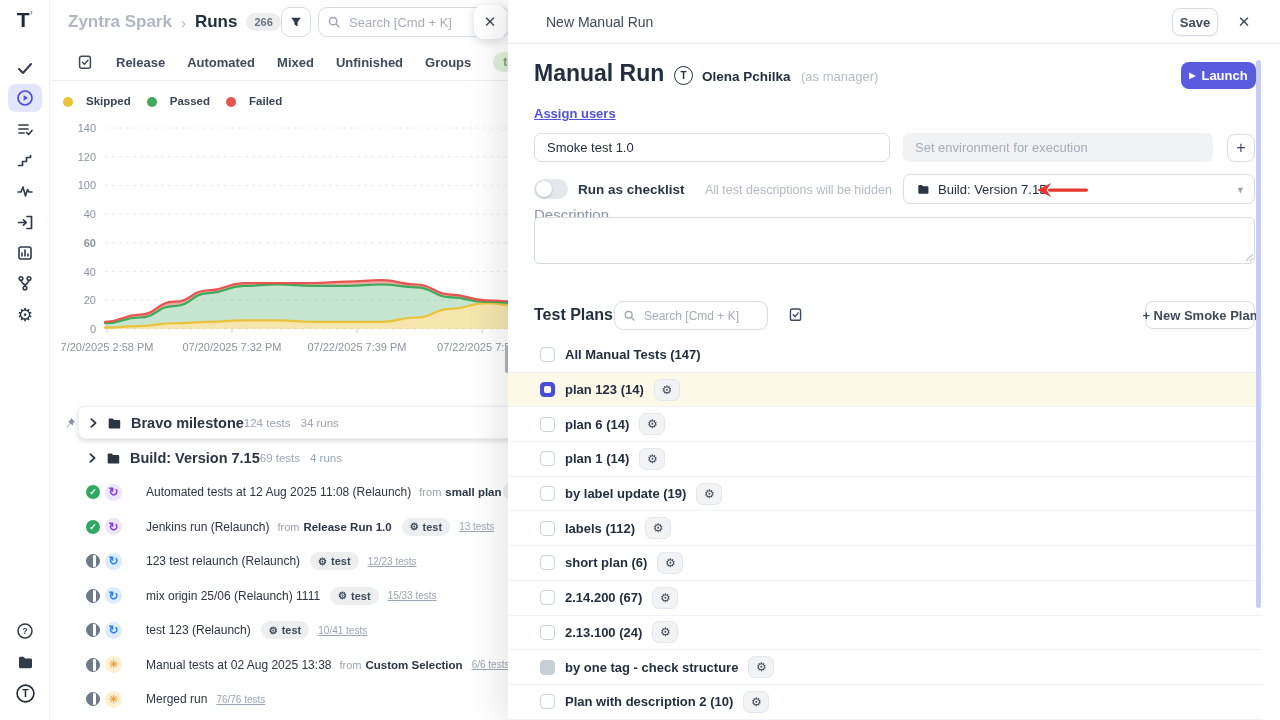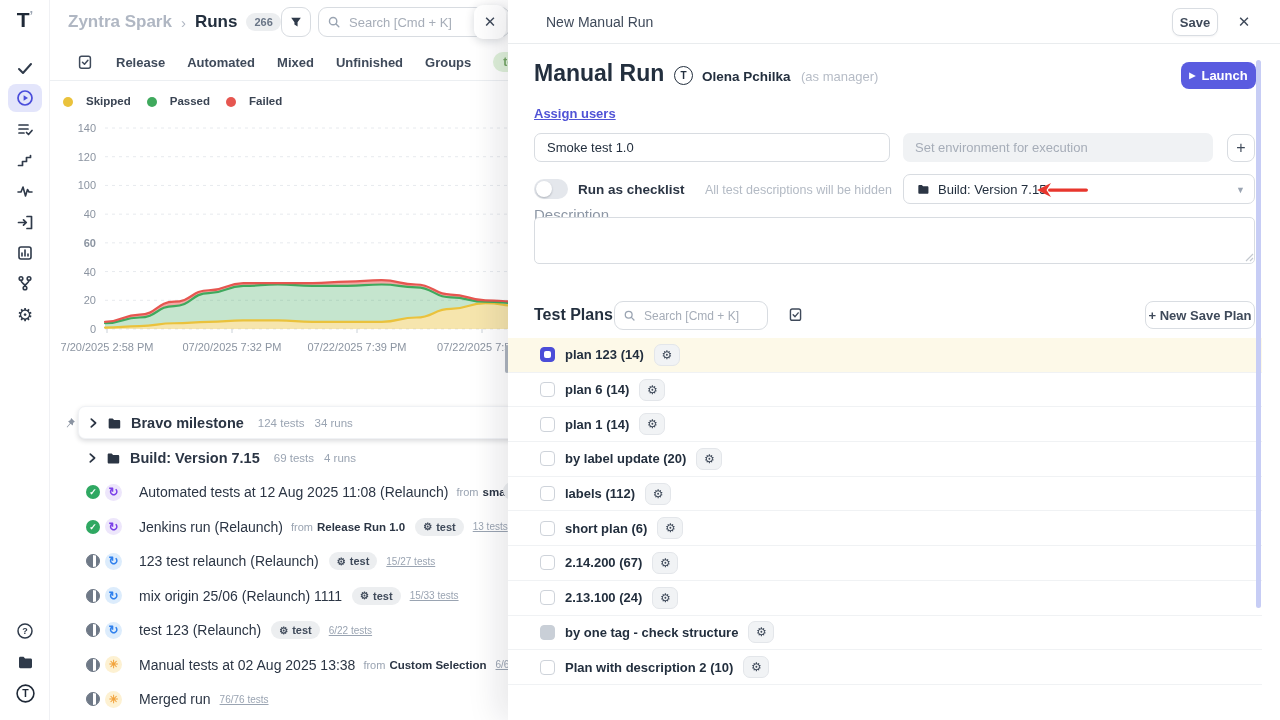--- a/index.html
+++ b/index.html
@@ -49,22 +49,22 @@
   #plot{position:absolute;left:0;top:88px;}
   .mini-thumb{position:absolute;left:455px;top:345px;width:4px;height:28px;background:#aeb5bf;border-radius:2px;}
 
   
   .runrow{position:absolute;left:28px;width:430px;height:33px;display:flex;align-items:center;padding-left:8px;}
   .runrow.card{width:450px;background:#fff;border:1px solid #f0f2f5;border-radius:7px;box-shadow:0 2px 5px rgba(16,24,40,.16);}
   .pin{position:absolute;left:-16px;top:9px;color:#8a93a1;}
   .chev{display:flex;margin-right:7px;color:#2b3544;}
   .foldic{display:flex;margin-right:9px;color:#2b3544;}
   .folder-label{font-size:14.5px;font-weight:600;color:#2b3544;}
-  .run-label{font-size:14px;font-weight:500;color:#2b3544;margin-left:17px;}
-  .stats{margin-left:14px;display:flex;gap:10px;font-size:11.5px;color:#9aa4b2;}
+  .run-label{font-size:12px;font-weight:500;color:#2b3544;margin-left:24px;}
+  .stats{margin-left:0;display:flex;gap:10px;font-size:11.5px;color:#9aa4b2;}
   .stat-circle{width:14px;height:14px;border-radius:50%;flex:0 0 auto;display:flex;align-items:center;justify-content:center;}
   .stat-circle.passed{background:#2fa862;color:#fff;font-size:9px;font-weight:700;}
   .stat-circle.progress{background:linear-gradient(#fff,#fff) 62% 0/3px 100% no-repeat,#6f7987;border:1px solid #6f7987;}
   .origin-circle{width:17px;height:17px;border-radius:50%;margin-left:5px;flex:0 0 auto;
                  display:flex;align-items:center;justify-content:center;font-size:12px;font-weight:700;}
   .origin-relaunch{background:#ede6fb;color:#7b40e8;}
   .origin-sync{background:#dcecfc;color:#2f80ed;}
   .origin-manual{background:#fdf1d2;color:#f2a33c;font-size:11px;}
   .from-lbl{margin-left:8px;font-size:11px;color:#9aa4b2;}
   .from-val{margin-left:4px;font-size:11.5px;font-weight:700;color:#2b3544;}
@@ -362,41 +362,41 @@
           <span class="tests-meta nowrap">13 tests</span>
         </div>
         <div class="runrow" style="top: 544.5px;">
           <span class="stat-circle progress"></span>
           <span class="origin-circle origin-sync">↻</span>
           <span class="run-label nowrap">123 test relaunch (Relaunch)</span>
           <span class="chip">
             <span class="g">⚙</span>
             <span>test</span>
           </span>
-          <span class="tests-meta nowrap">15/27 tests</span>
+          <span class="tests-meta nowrap">12/23 tests</span>
         </div>
         <div class="runrow" style="top: 579px;">
           <span class="stat-circle progress"></span>
           <span class="origin-circle origin-sync">↻</span>
           <span class="run-label nowrap">mix origin 25/06 (Relaunch) 1111</span>
           <span class="chip">
             <span class="g">⚙</span>
             <span>test</span>
           </span>
           <span class="tests-meta nowrap">15/33 tests</span>
         </div>
         <div class="runrow" style="top: 613.5px;">
           <span class="stat-circle progress"></span>
           <span class="origin-circle origin-sync">↻</span>
           <span class="run-label nowrap">test 123 (Relaunch)</span>
           <span class="chip">
             <span class="g">⚙</span>
             <span>test</span>
           </span>
-          <span class="tests-meta nowrap">6/22 tests</span>
+          <span class="tests-meta nowrap">10/41 tests</span>
         </div>
         <div class="runrow" style="top: 648px;">
           <span class="stat-circle progress"></span>
           <span class="origin-circle origin-manual">✳</span>
           <span class="run-label nowrap">Manual tests at 02 Aug 2025 13:38</span>
           <span class="from-lbl">from</span>
           <span class="from-val nowrap">Custom Selection</span>
           <span class="tests-meta nowrap">6/6 tests</span>
         </div>
         <div class="runrow" style="top: 682.5px;">
@@ -460,43 +460,47 @@
           <path d="M10.3 10.3l3.2 3.2"></path>
         </svg>
       <input placeholder="Search [Cmd + K]" style="">
     </div>
     <span class="tp-clip">
       <svg width="15" height="15" viewBox="0 0 16 16" fill="none" stroke="currentColor" stroke-width="1.5" stroke-linecap="round" stroke-linejoin="round">
           <rect x="2.6" y="2.2" width="10.8" height="12" rx="2"></rect>
           <path d="M5.5 8.3l2 2 3.4-4"></path>
         </svg>
     </span>
-    <div class="newplan-btn nowrap">+  New Save Plan</div>
+    <div class="newplan-btn nowrap">+  New Smoke Plan</div>
 
     <div class="plans" id="plans-holder">
+        <div class="plan-row">
+          <span class="cbox "></span>
+          <span class="plan-label nowrap">All Manual Tests (147)</span>
+        </div>
         <div class="plan-row hl">
           <span class="cbox checked">
             <span class="inner"></span>
           </span>
           <span class="plan-label nowrap">plan 123 (14)</span>
           <span class="gear-chip">⚙</span>
         </div>
         <div class="plan-row">
           <span class="cbox "></span>
           <span class="plan-label nowrap">plan 6 (14)</span>
           <span class="gear-chip">⚙</span>
         </div>
         <div class="plan-row">
           <span class="cbox "></span>
           <span class="plan-label nowrap">plan 1 (14)</span>
           <span class="gear-chip">⚙</span>
         </div>
         <div class="plan-row">
           <span class="cbox "></span>
-          <span class="plan-label nowrap">by label update (20)</span>
+          <span class="plan-label nowrap">by label update (19)</span>
           <span class="gear-chip">⚙</span>
         </div>
         <div class="plan-row">
           <span class="cbox "></span>
           <span class="plan-label nowrap">labels (112)</span>
           <span class="gear-chip">⚙</span>
         </div>
         <div class="plan-row">
           <span class="cbox "></span>
           <span class="plan-label nowrap">short plan (6)</span>

